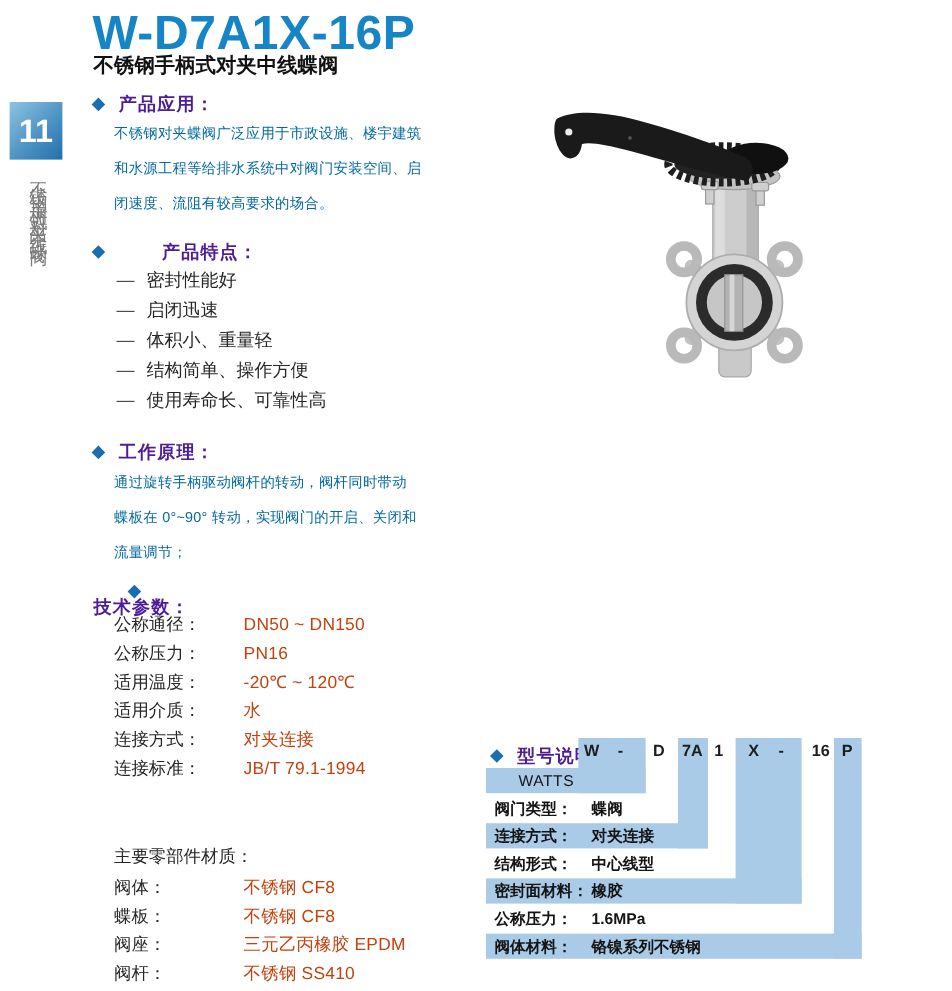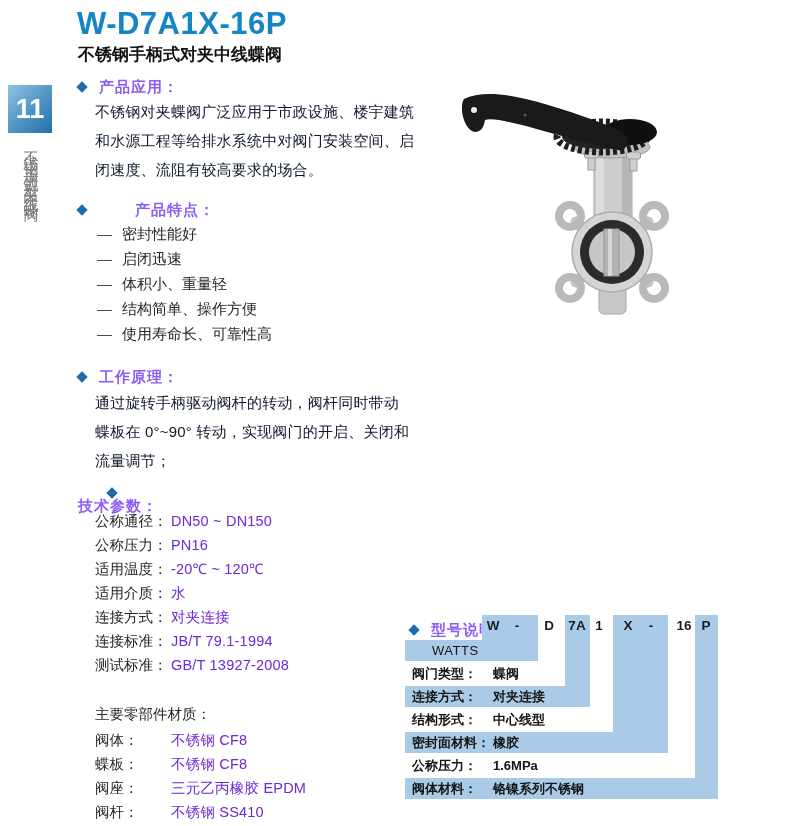--- a/index.html
+++ b/index.html
@@ -17,46 +17,46 @@
   }
   .vertical-label {
     position:absolute; left:21px; top:140px; height:280px;
     writing-mode:vertical-rl; text-orientation:upright;
     font-size:15px; letter-spacing:5px; color:#7a7a7a;
   }
 
   
   .title {
     position:absolute; left:77px; top:6px;
-    font-size:31px; font-weight:bold; color:#1585c5; letter-spacing:0.5px;
+    font-size:40px; font-weight:bold; color:#1585c5; letter-spacing:0.5px;
   }
   .subtitle {
     position:absolute; left:78px; top:43px;
     font-size:17px; font-weight:bold; color:#111;
   }
 
   
   .sec-heading { position:absolute; left:78px; height:18px; display:flex; align-items:center; }
   .diamond {
     width:8px; height:8px; background:#1a6db0; transform:rotate(45deg);
     display:inline-block; margin-right:13px; flex:none;
   }
-  .sec-heading .h-label { font-size:15px; font-weight:bold; color:#8b5cf6; letter-spacing:1px; }
-
-  .body-text { position:absolute; left:95px; width:322px; font-size:15px; color:#0f172a; }
+  .sec-heading .h-label { font-size:15px; font-weight:bold; color:#4c1d95; letter-spacing:1px; }
+
+  .body-text { position:absolute; left:95px; width:322px; font-size:12px; color:#0369a1; }
   .body-text .bline { display:block; height:29px; line-height:29px; letter-spacing:0.2px; }
 
   .feature-list { position:absolute; left:97px; }
   .feature-item { display:flex; height:25px; line-height:25px; font-size:15px; }
   .feature-item .dash { width:25px; color:#4a4a4a; flex:none; }
 
   .kv-rows { position:absolute; left:95px; }
   .kv-row { display:flex; height:24px; line-height:24px; font-size:14.5px; }
   .kv-row .k { width:76px; flex:none; color:#262626; }
-  .kv-row .v { color:#6d28d9; letter-spacing:0.2px; }
+  .kv-row .v { color:#c2410c; letter-spacing:0.2px;margin-left:32px; }
 
   .materials-title { position:absolute; left:95px; top:704px; font-size:14.5px; height:20px; line-height:20px; }
 
   
   .valve-figure { position:absolute; left:440px; top:85px; width:280px; height:245px; }
 
   
   .ladder { position:absolute; left:405px; top:614px; width:316px; height:188px; }
   .ladder .vcol { position:absolute; top:1px; background:#aacbe8; }
   .ladder .hbar { position:absolute; left:0; height:21px; background:#aacbe8; }
@@ -150,24 +150,20 @@
       <span class="k">适用介质：</span>
       <span class="v">水</span>
     </div>
     <div class="kv-row">
       <span class="k">连接方式：</span>
       <span class="v">对夹连接</span>
     </div>
     <div class="kv-row">
       <span class="k">连接标准：</span>
       <span class="v">JB/T 79.1-1994</span>
-    </div>
-    <div class="kv-row">
-      <span class="k">测试标准：</span>
-      <span class="v">GB/T 13927-2008</span>
     </div>
   </div>
 
   <div class="materials-title">主要零部件材质：</div>
   <div class="kv-rows" style="top:728px;">
     <div class="kv-row">
       <span class="k">阀体：</span>
       <span class="v">不锈钢 CF8</span>
     </div>
     <div class="kv-row">

